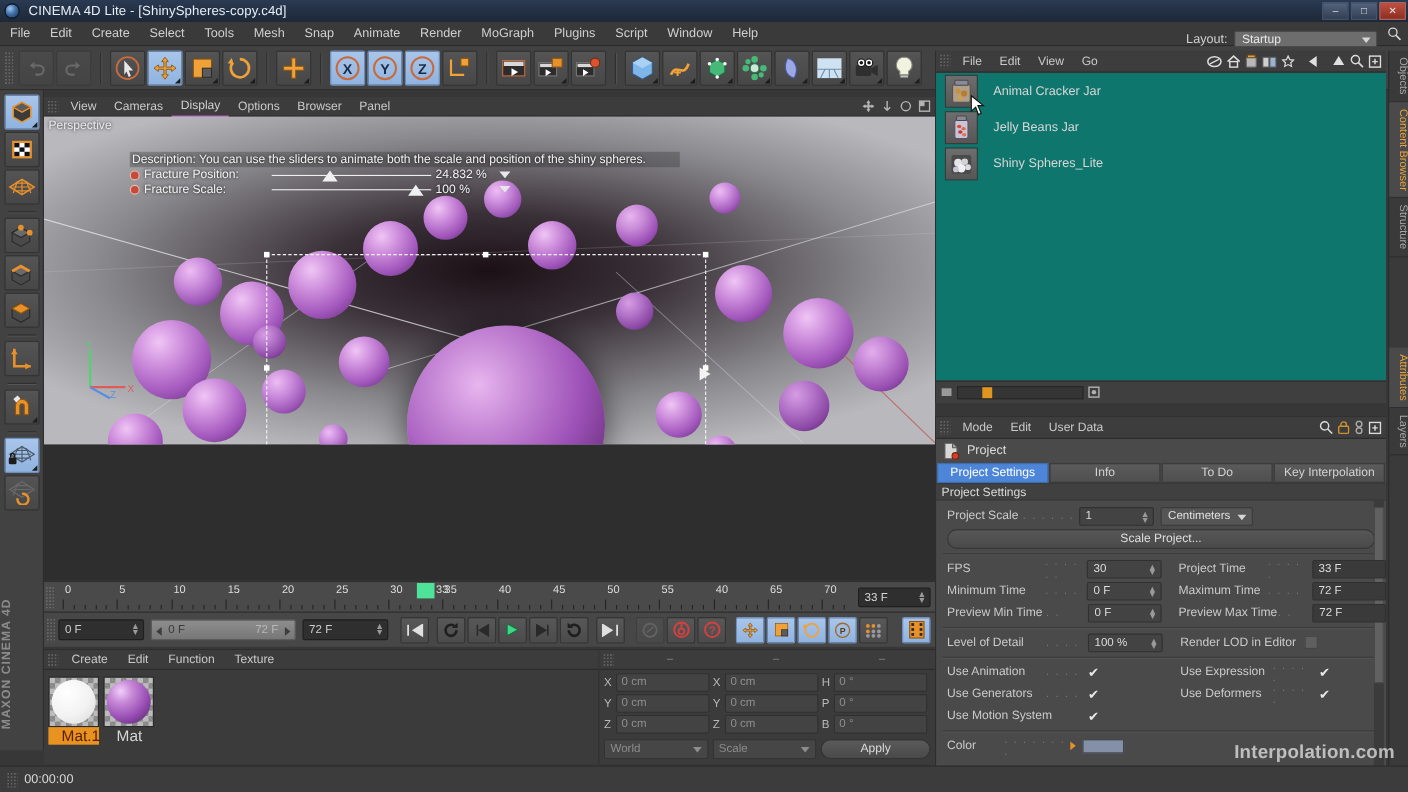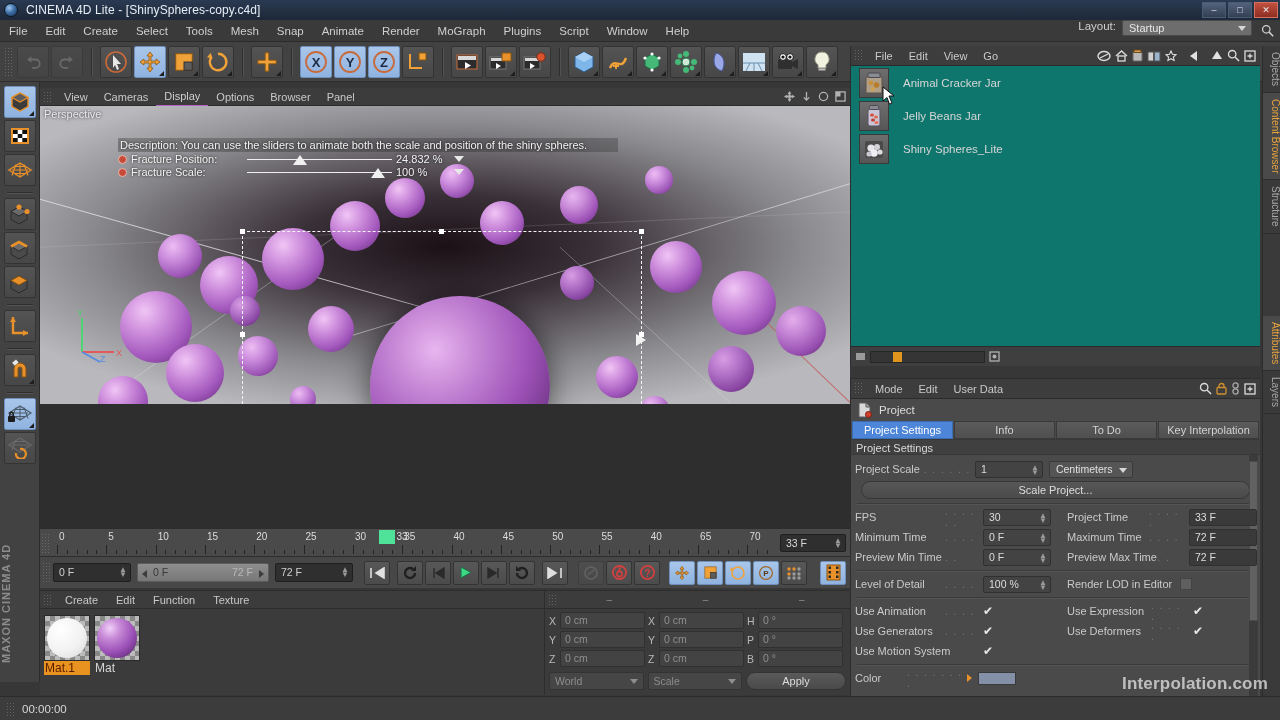--- a/index.html
+++ b/index.html
@@ -32,21 +32,21 @@
   }
   .win-btn.close { background:linear-gradient(180deg,#c1503f,#8e2e22); border-color:#d4705f; }
 
   
   .menubar {
     position:absolute; left:0; top:20px; width:1280px; height:22px;
     background:#3a3a3a; border-bottom:1px solid #2b2b2b;
     display:flex; align-items:center;
   }
   .menu-item { padding:0 9px; line-height:22px; color:#cfcfcf; font-size:11.5px; cursor:default; }
-  .layout-wrap { position:absolute; right:28px; top:0; height:32px; display:flex; align-items:flex-start; gap:6px; }
+  .layout-wrap { position:absolute; right:28px; top:0; height:32px; display:flex; align-items:center; gap:6px; }
   .layout-label { color:#cfcfcf; font-size:11.5px; }
   .layout-select {
     width:130px; height:16px; background:#6d6d6d; border:1px solid #4a4a4a;
     border-radius:2px; color:#e6e6e6; font-size:11px; padding-left:6px; line-height:14px;
     position:relative;
   }
   .layout-select .car { position:absolute; right:5px; top:5px; border-left:4px solid transparent;
     border-right:4px solid transparent; border-top:5px solid #d6d6d6; }
   .mag-ico { position:absolute; right:6px; top:4px; width:13px; height:13px; }
 
@@ -176,21 +176,21 @@
      background-image:radial-gradient(#8a8a8a 0.8px, transparent 0.9px); background-size:3px 3px; }
   .mm-menu { padding:0 9px; font-size:11px; color:#c9c9c9; }
   .mm-body { display:flex; padding:6px 4px; gap:4px; }
   .mat { width:46px; }
   .mat-prev { width:46px; height:46px; border:1px solid #2a2a2a;
      background-image:linear-gradient(45deg,#888 25%,transparent 25%,transparent 75%,#888 75%),
                       linear-gradient(45deg,#888 25%,#bbb 25%,#bbb 75%,#888 75%);
      background-size:10px 10px; background-position:0 0,5px 5px;
      display:flex; align-items:center; justify-content:center; }
   .mat-ball { width:40px; height:40px; border-radius:50%; }
-  .mat-name { font-size:12px; text-align:left; padding-left:1px; color:#d6d6d6; }
+  .mat-name { font-size:14px; text-align:left; padding-left:12px; color:#d6d6d6; }
   .mat-name.sel { background:#e8921f; color:#5a1d00; }
 
   
   .coords { position:absolute; left:545px; top:590px; width:305px; height:105px;
      background:#3b3b3b; border-top:1px solid #2d2d2d; }
   .co-head { height:18px; background:#3c3c3c; display:flex; align-items:center; border-bottom:1px solid #2c2c2c; }
   .co-head .grip { width:10px; height:12px; margin:0 3px; opacity:.5;
      background-image:radial-gradient(#8a8a8a 0.8px, transparent 0.9px); background-size:3px 3px; }
   .co-head .dash { flex:1; text-align:center; color:#8d8d8d; font-size:10px; }
   .co-grid { padding:3px 4px 0; }
@@ -232,21 +232,21 @@
      border-left:1px solid #2d2d2d; border-top:1px solid #2d2d2d; }
   .ap-obj { height:22px; display:flex; align-items:center; gap:7px; padding-left:6px; background:#4a4a4a; }
   .ap-obj .nm { font-size:11.5px; color:#dcdcdc; }
   .ap-tabs { display:flex; height:18px; padding:0 1px; gap:1px; }
   .ap-tab { flex:1; background:linear-gradient(180deg,#5b5b5b,#4f4f4f); border:1px solid #3a3a3a;
      text-align:center; font-size:11px; line-height:16px; color:#d2d2d2; }
   .ap-tab.act { background:#4d86d8; border-color:#3c6cb0; color:#fff; }
   .ap-sec { height:16px; background:#404040; font-size:11px; color:#dadada; padding-left:5px; line-height:16px;
      border-top:1px solid #383838; border-bottom:1px solid #383838; }
   .ap-body { position:relative; height:260px; padding:4px 0 0 0; }
-  .ap-row { display:flex; align-items:center; height:20px; padding-left:4px; }
+  .ap-row { display:flex; align-items:center; height:20px; padding-left:10px; }
   .ap-lbl { font-size:11px; color:#cacaca; white-space:nowrap; }
   .dots { flex:none; color:#777; letter-spacing:1.5px; font-size:10px; margin:0 4px; overflow:hidden; }
   .ap-in { width:68px; height:17px; background:#434343; border:1px solid #303030; color:#ddd;
      font-size:10.5px; line-height:15px; padding-left:5px; position:relative; border-radius:2px; }
   .ap-in.ro { background:#3a3a3a; }
   .ap-sel { height:17px; background:#555; border:1px solid #3a3a3a; color:#e0e0e0; font-size:10.5px;
      line-height:15px; padding:0 20px 0 6px; position:relative; border-radius:2px; display:inline-block; }
   .ap-sel .car { position:absolute; right:5px; top:6px; border-left:4px solid transparent;
      border-right:4px solid transparent; border-top:5px solid #d6d6d6; }
   .btn-wide { margin:2px 10px 4px; height:18px; background:linear-gradient(180deg,#575757,#4a4a4a);

